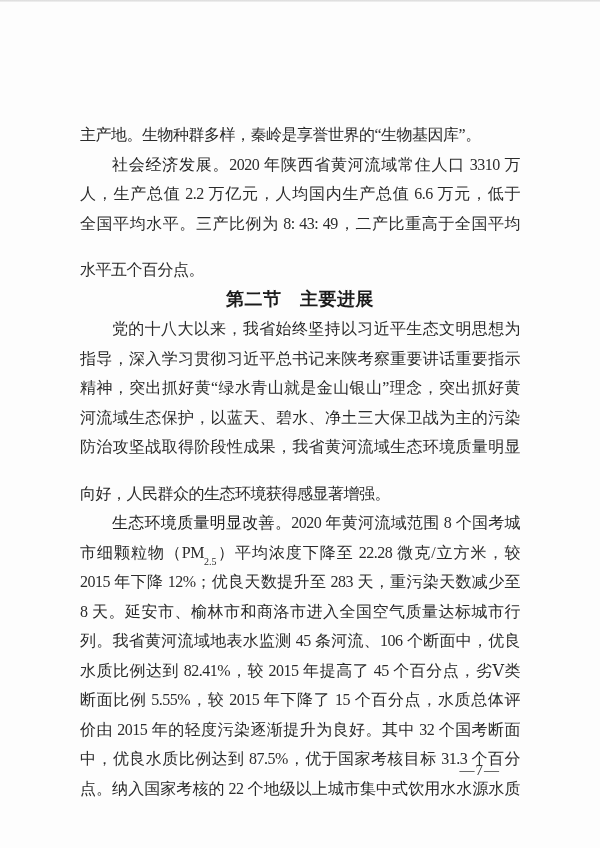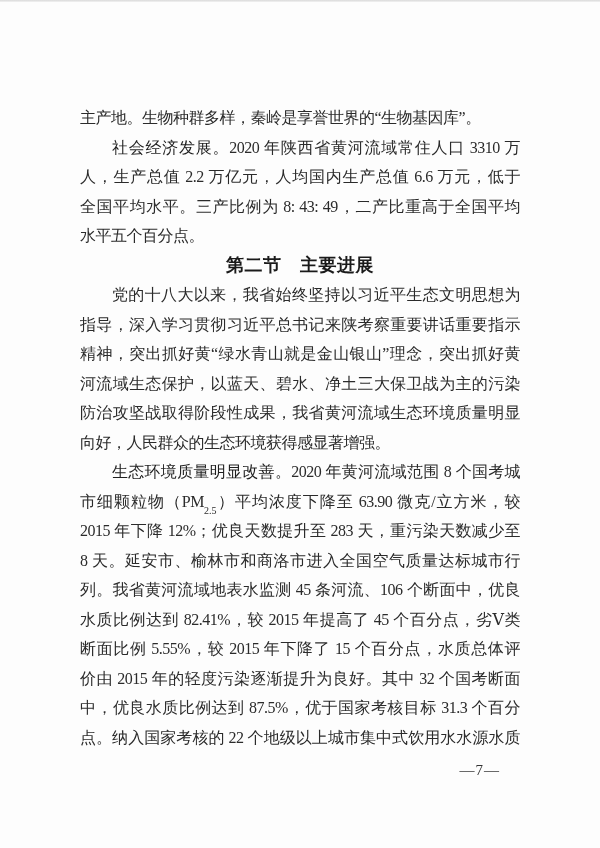--- a/index.html
+++ b/index.html
@@ -31,20 +31,21 @@
     font-size: 16px;
     letter-spacing: -0.5px;
     text-align: justify;
     text-align-last: justify;
     white-space: nowrap;
     overflow: visible;
   }
   .line.end {
     text-align: left;
     text-align-last: left;
+    margin-top: 17px;
   }
   .indent { text-indent: 2em; }
   .lead {
     font-weight: normal;
     font-family: "Liberation Sans", "DejaVu Sans", sans-serif;
     color: #1e1e1e;
   }
   .heading {
     font-family: "Liberation Sans", "DejaVu Sans", sans-serif;
     font-weight: bold;
@@ -93,21 +94,21 @@
     <div class="line">指导，深入学习贯彻习近平总书记来陕考察重要讲话重要指示</div>
     <div class="line">精神，突出抓好黄“绿水青山就是金山银山”理念，突出抓好黄</div>
     <div class="line">河流域生态保护，以蓝天、碧水、净土三大保卫战为主的污染</div>
     <div class="line">防治攻坚战取得阶段性成果，我省黄河流域生态环境质量明显</div>
     <div class="line end">向好，人民群众的生态环境获得感显著增强。</div>
 
     <div class="line indent">
       <span class="lead">生态环境质量明显改善。</span><span>2020 年黄河流域范围 8 个国考城</span>
     </div>
     <div class="line">
-      <span>市细颗粒物（PM</span><sub class="sub">2.5</sub><span>）平均浓度下降至 63.90 微克/立方米，较</span>
+      <span>市细颗粒物（PM</span><sub class="sub">2.5</sub><span>）平均浓度下降至 22.28 微克/立方米，较</span>
     </div>
     <div class="line">2015 年下降 12%；优良天数提升至 283 天，重污染天数减少至</div>
     <div class="line">8 天。延安市、榆林市和商洛市进入全国空气质量达标城市行</div>
     <div class="line">列。我省黄河流域地表水监测 45 条河流、106 个断面中，优良</div>
     <div class="line">水质比例达到 82.41%，较 2015 年提高了 45 个百分点，劣Ⅴ类</div>
     <div class="line">断面比例 5.55%，较 2015 年下降了 15 个百分点，水质总体评</div>
     <div class="line">价由 2015 年的轻度污染逐渐提升为良好。其中 32 个国考断面</div>
     <div class="line">中，优良水质比例达到 87.5%，优于国家考核目标 31.3 个百分</div>
     <div class="line">点。纳入国家考核的 22 个地级以上城市集中式饮用水水源水质</div>
 

